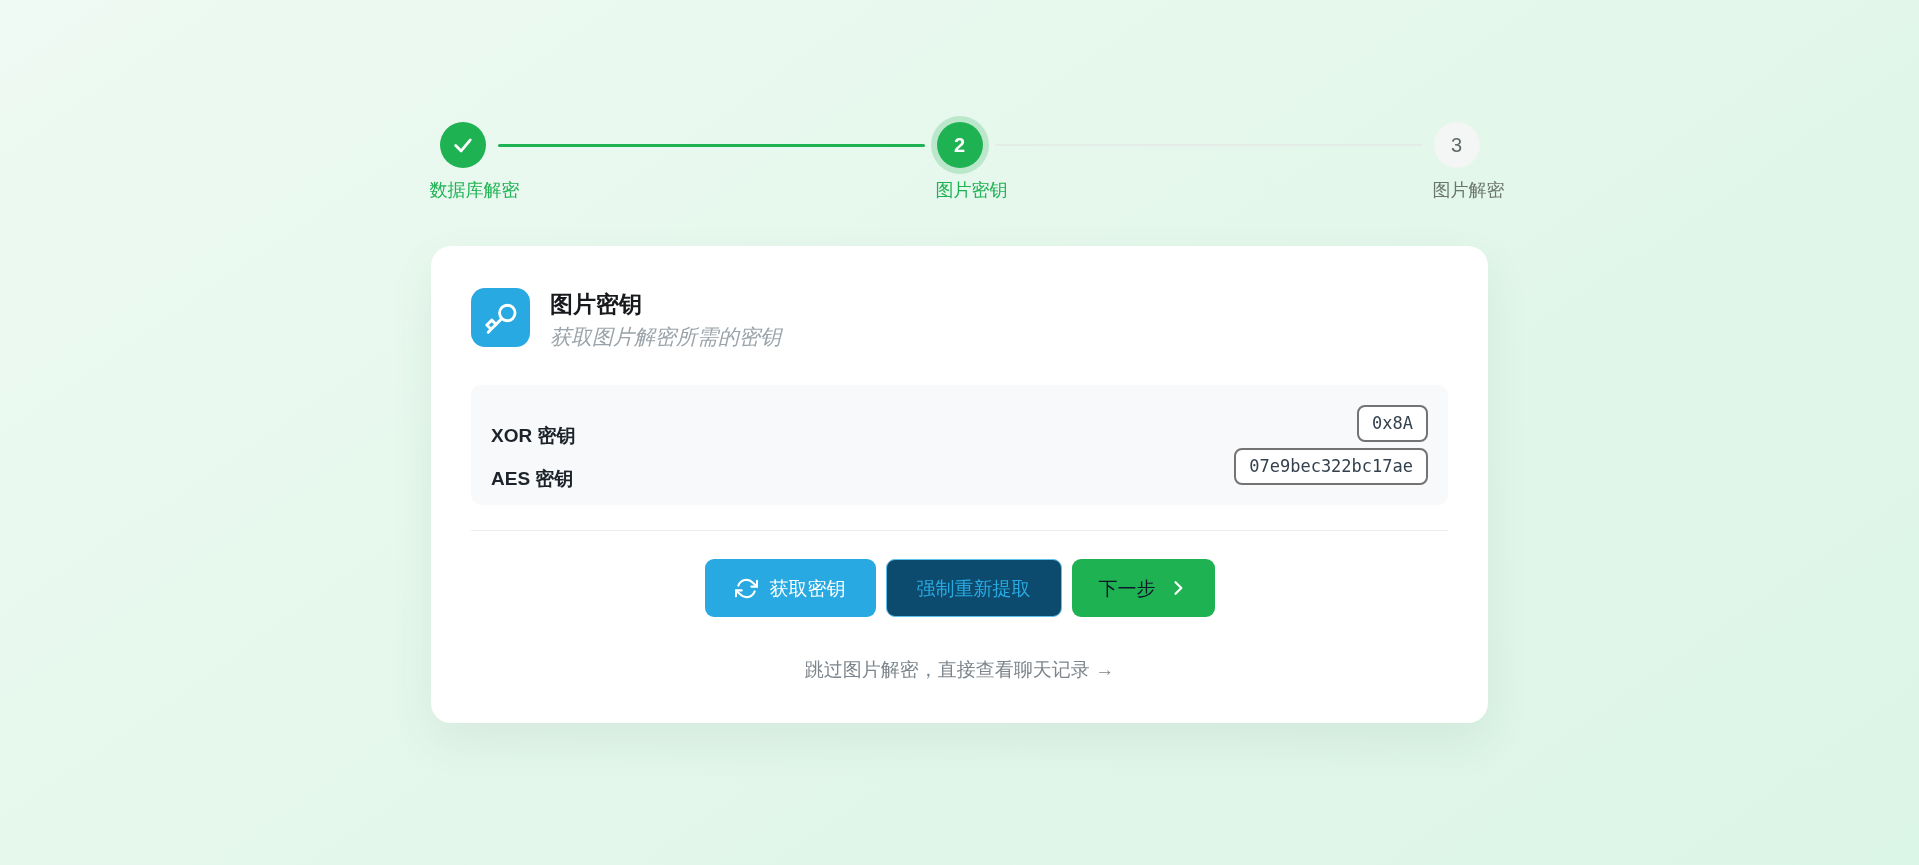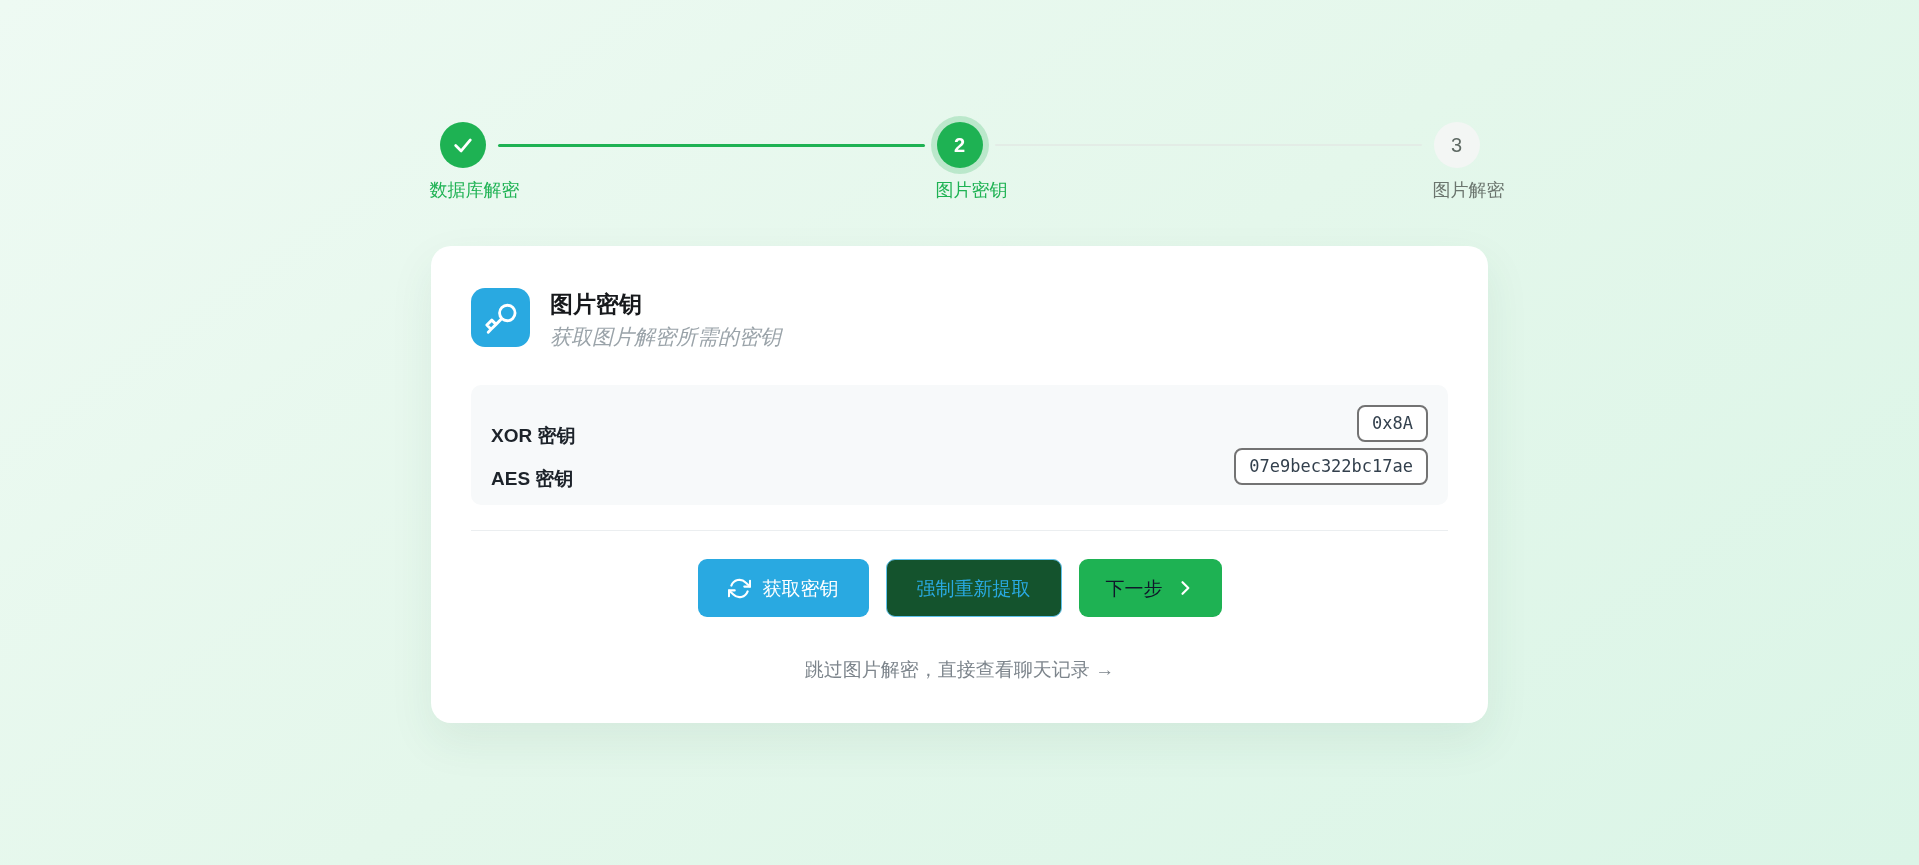--- a/index.html
+++ b/index.html
@@ -69,28 +69,28 @@
     padding: 5px 13px; font-family: "DejaVu Sans Mono", monospace;
     font-size: 17px; color: #33404d; line-height: 1.35;
   }
 
   .info-row { margin-top: 27px; display: flex; align-items: center; gap: 11px; }
   .info-text { font-size: 18px; color: #8b949b; }
   .info-icon { flex: 0 0 auto; display: flex; }
 
   .divider { margin-top: 25px; height: 1px; background: #ebeef0; }
 
-  .btn-row { margin-top: 28px; display: flex; justify-content: center; align-items: center; gap: 17px; }
+  .btn-row { margin-top: 28px; display: flex; justify-content: center; align-items: center; gap: 10px; }
   .btn {
     height: 58px; border-radius: 9px; font-size: 19px; font-family: inherit;
     display: inline-flex; align-items: center; justify-content: center; gap: 12px;
     border: none; cursor: pointer; padding: 0 30px; line-height: 1;
   }
   .btn-fetch { background: var(--blue); color: #fff; }
-  .btn-force { background: #14532d; color: var(--blue); border: 1px solid #5fc2ec; }
+  .btn-force { background: #0c4a6e; color: var(--blue); border: 1px solid #5fc2ec; }
   .btn-next { background: var(--green); color: #0f172a; padding: 0 27px; }
   .btn svg { display: block; }
 
   .skip-row { margin-top: 40px; text-align: center; }
   .skip-link { font-size: 19px; color: #7d858c; text-decoration: none; cursor: pointer; }
 </style>
 </head>
 <body>
 
 <div class="stepper">

